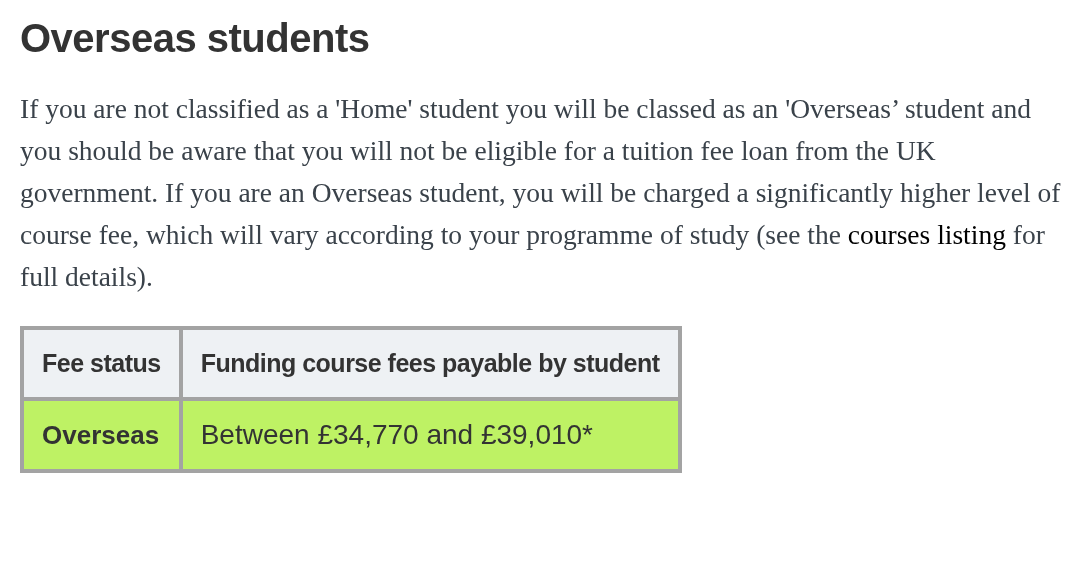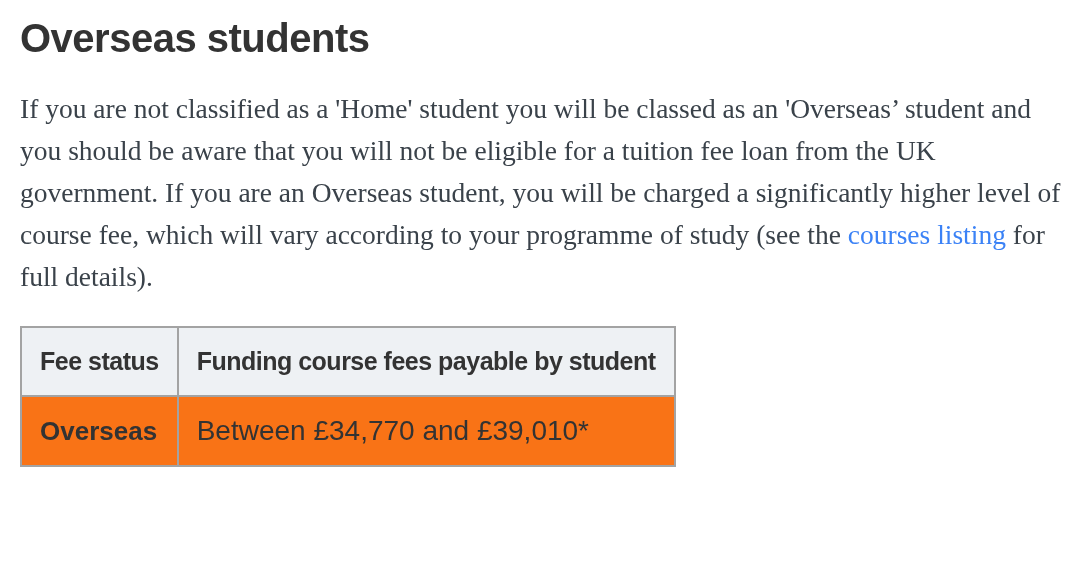--- a/index.html
+++ b/index.html
@@ -25,48 +25,48 @@
     color: #333333;
     margin: 4px 0 26px 0;
   }
   p.intro {
     font-size: 27.5px;
     line-height: 42px;
     width: 1047px;
     margin: 0 0 28px 0;
   }
   a.text-link {
-    color: #3b82f6;
+    color: #000000;
     text-decoration: none;
     cursor: pointer;
   }
   table.fees-table {
     border-collapse: collapse;
     margin: 0 0 0 0;
     font-family: "Liberation Sans", sans-serif;
     color: #333333;
   }
   table.fees-table th,
   table.fees-table td {
-    border: 2px solid #a3a3a3;
+    border: 4px solid #a3a3a3;
     white-space: nowrap;
     text-align: left;
     vertical-align: middle;
     padding: 18px 18px;
     margin-left: 32px;
   }
   table.fees-table th {
     background: #eef1f4;
     font-size: 25px;
     font-weight: 700;
     letter-spacing: -0.5px;
     line-height: 31px;
   }
   table.fees-table td {
-    background: #f97316;
+    background: #bef264;
     font-size: 28px;
     line-height: 32px;
   }
   table.fees-table td.fee-status {
     font-weight: 700;
     font-size: 26px;
   }
   p.footnote {
     font-size: 27.5px;
     line-height: 42px;

